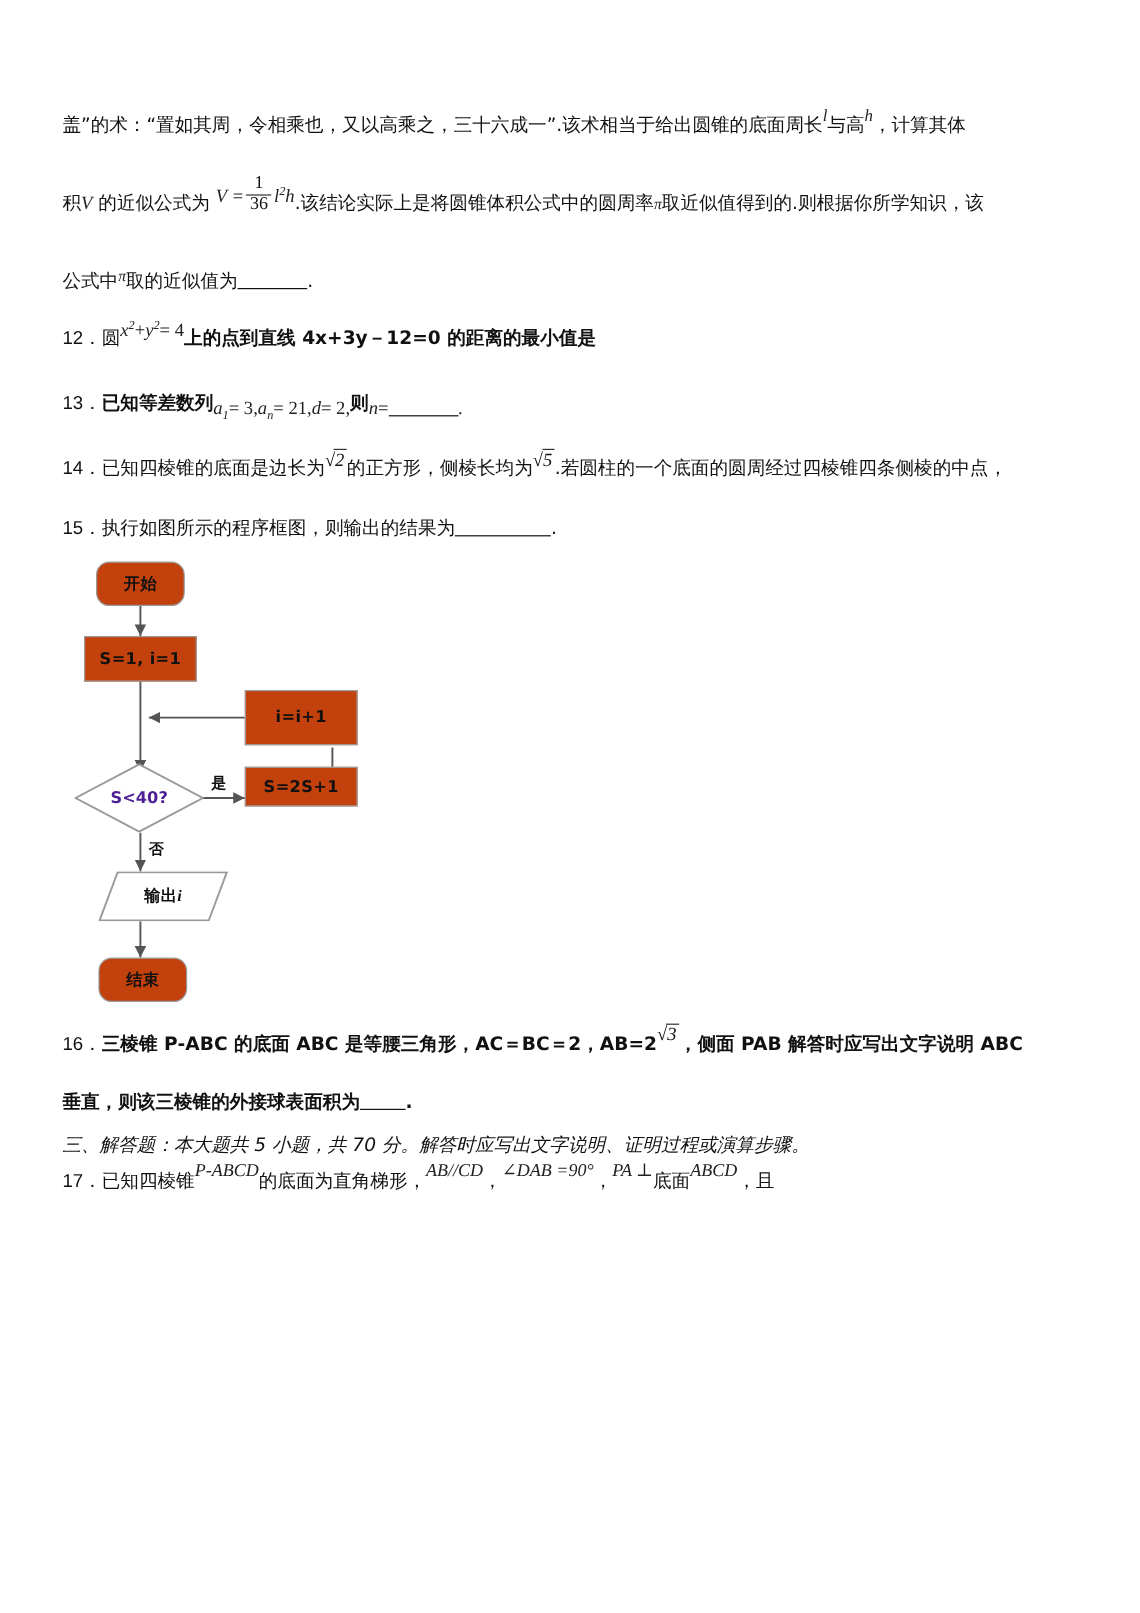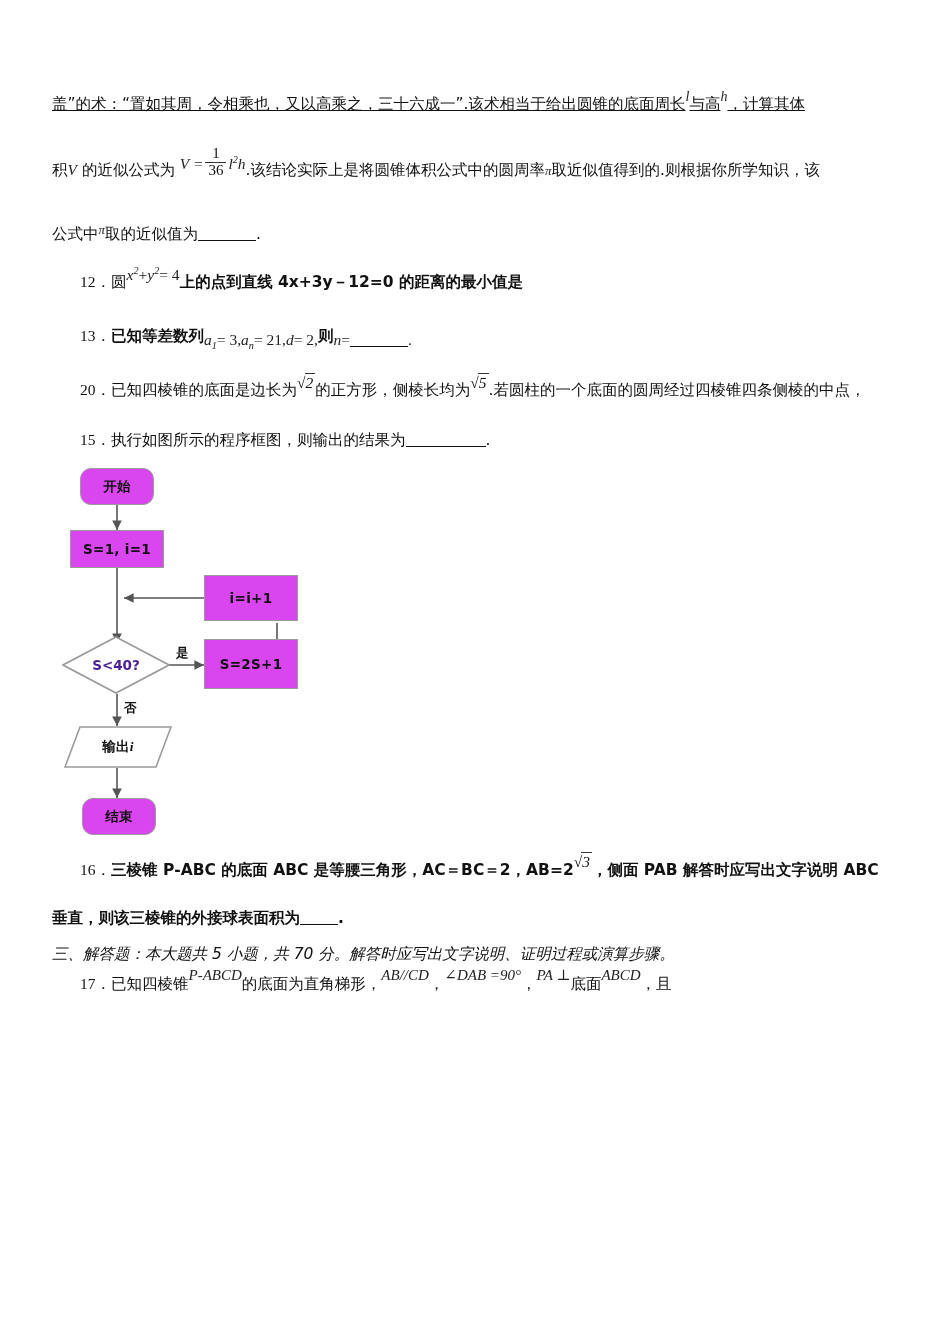--- a/index.html
+++ b/index.html
@@ -27,23 +27,22 @@
 
   
   .qline {
     font-size: 15.5px;
     line-height: 1.55;
     color: #111;
     position: relative;
   }
   .cn { font-family: "DejaVu Sans", "Liberation Sans", sans-serif; }
   .qnum {
-    font-family: Liberation Serif, serif;
+    font-family: Liberation Sans, sans-serif;
     font-size: 15.5px;
-    margin-left: 28px;
   }
   .bold { font-weight: bold; }
 
   
   .mi {
     font-family: "Liberation Serif", "DejaVu Serif", serif;
     font-style: italic;
     color: #222;
   }
   .mr {
@@ -115,21 +114,21 @@
     position: absolute;
     left: 0px;
     top: 0px;
     width: 320px;
     height: 395px;
   }
   .fc-node {
     position: absolute;
     box-sizing: border-box;
     border: 1.6px solid #9a9a9a;
-    background: #d946ef;
+    background: #c2410c;
     display: flex;
     align-items: center;
     justify-content: center;
     font-size: 13.5px;
     font-weight: bold;
     color: #111;
     font-family: "DejaVu Sans", "Liberation Sans", sans-serif;
     letter-spacing: 0.3px;
   }
   .fc-term { border-radius: 11px; }
@@ -170,21 +169,21 @@
   }
   .fc-svg { position: absolute; left: 0; top: 0; }
   .it { font-style: italic; font-family: "Liberation Serif", serif; font-weight: bold; }
 </style>
 </head>
 <body>
 
 <div id="page">
   <div class="content">
 
-    <div class="qline" style="height:34px;text-decoration:underline;">
+    <div class="qline" style="height:34px;">
       <span class="cn">盖”的术：“置如其周，令相乘也，又以高乘之，三十六成一”.该术相当于给出圆锥的底面周长</span><span class="mi raise" style="font-size:14px;">l</span><span class="cn">与高</span><span class="mi raise" style="font-size:14px;">h</span><span class="cn">，计算其体</span>
     </div>
 
     <div class="gap-lg"></div>
 
     <div class="qline" style="height:40px;">
       <span class="cn">积</span><span class="mi">V</span>
       <span class="cn">的近似公式为</span>
       <span class="raise" style="top:-6px;">
         <span class="mr" style="font-style:italic;">V =</span><span class="frac"><span class="num">1</span><span class="den">36</span></span><span class="mi">l</span><span class="mi sup">2</span><span class="mi">h</span>
@@ -205,21 +204,21 @@
 
     <div class="gap-md"></div>
 
     <div class="qline" style="height:36px;">
       <span class="qnum">13．</span><span class="cn bold">已知等差数列</span><span style="position:relative; top:4px; display:inline-block;"><span class="mi">a</span><span class="mi sub">1</span><span class="mr">= 3,</span><span class="mi">a</span><span class="mi sub">n</span><span class="mr">= 21,</span><span class="mi">d</span><span class="mr">= 2,</span></span><span class="cn bold">则</span><span style="position:relative; top:4px; display:inline-block;"><span class="mi">n</span><span class="mr">=</span><span class="blank-m"></span><span class="mr">.</span></span>
     </div>
 
     <div class="gap-md"></div>
 
     <div class="qline" style="height:36px;">
-      <span class="qnum">20．</span><span class="cn">已知四棱锥的底面是边长为</span><span class="sqrt raise" style="top:-7px;"><span class="rad">√</span><span class="rnd">2</span></span><span class="cn">的正方形，侧棱长均为</span><span class="sqrt raise" style="top:-7px;"><span class="rad">√</span><span class="rnd">5</span></span><span class="cn">.若圆柱的一个底面的圆周经过四棱锥四条侧棱的中点，</span>
+      <span class="qnum">14．</span><span class="cn">已知四棱锥的底面是边长为</span><span class="sqrt raise" style="top:-7px;"><span class="rad">√</span><span class="rnd">2</span></span><span class="cn">的正方形，侧棱长均为</span><span class="sqrt raise" style="top:-7px;"><span class="rad">√</span><span class="rnd">5</span></span><span class="cn">.若圆柱的一个底面的圆周经过四棱锥四条侧棱的中点，</span>
     </div>
 
     <div class="gap-sm"></div>
 
 
     <div style="height:4px;"></div>
 
     <div class="qline" style="height:30px;">
       <span class="qnum">15．</span><span class="cn">执行如图所示的程序框图，则输出的结果为</span><span class="blank-l"></span><span class="cn">.</span>
     </div>
@@ -267,25 +266,25 @@
           <svg width="108" height="58" style="position:absolute; left:0; top:0;">
             <polygon points="54,1 107,29 54,57 1,29" fill="#ffffff" stroke="#9a9a9a" stroke-width="1.6"></polygon>
           </svg>
           <span class="dia-label">S&lt;40?</span>
         </div>
 
         <div class="fc-label" style="left:124px; top:187px;">是</div>
 
         <div class="fc-label" style="left:72px; top:242px;">否</div>
 
-        <div class="fc-node" style="left:152px; top:181px; width:94px; height:50px;">
+        <div class="fc-node" style="left:152px; top:181px; width:94px; height:33px;">
           <span>S=2S+1</span>
         </div>
 
-        <div class="fc-para fc-node" style="left:12px; top:268px; width:108px; height:42px;text-align:center;">
+        <div class="fc-para fc-node" style="left:30px; top:268px; width:108px; height:42px;text-align:center;">
           <svg class="para-shape" width="108" height="42">
             <polygon points="16,1 107,1 92,41 1,41" fill="#ffffff" stroke="#9a9a9a" stroke-width="1.6"></polygon>
           </svg>
           <span class="para-label"><span>输出</span><span class="it">i</span></span>
         </div>
 
         <div class="fc-node fc-term" style="left:30px; top:340px; width:74px; height:37px;">
           <span>结束</span>
         </div>
 

